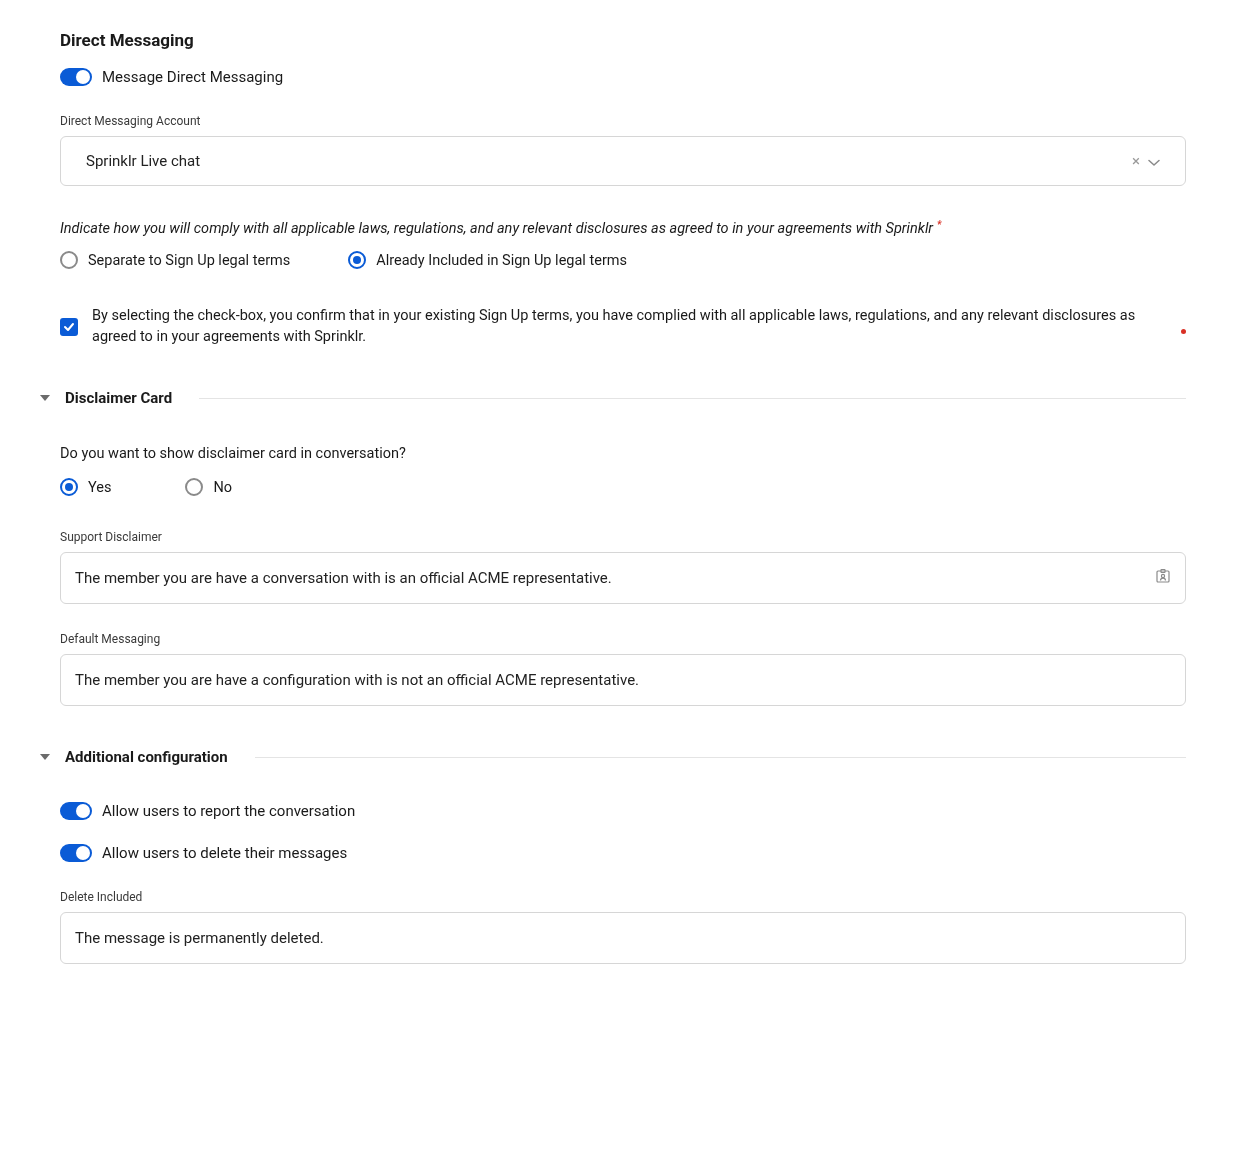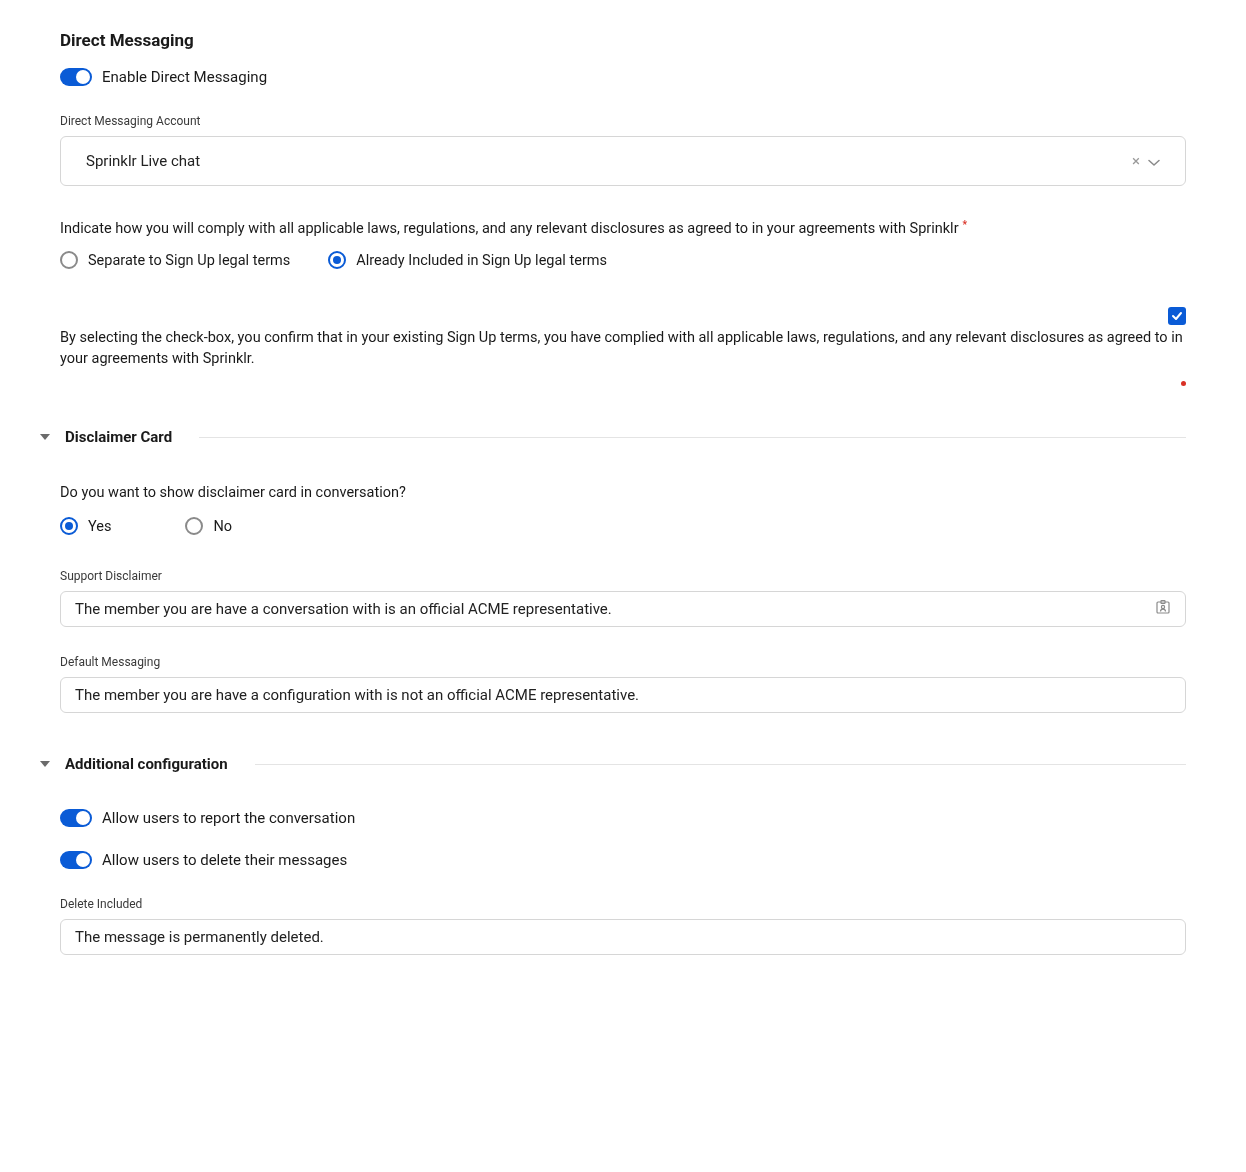--- a/index.html
+++ b/index.html
@@ -27,35 +27,35 @@
   .field-label { font-size:12px; color:#3a3a3a; margin-bottom:8px; margin-top:28px; }
   .select-box {
     border:1px solid #d6d6d6; border-radius:6px; height:50px;
     display:flex; align-items:center; padding:0 25px; font-size:15px; color:#222;
     justify-content:space-between; position:relative;
   }
   .select-right { display:flex; align-items:center; gap:8px; color:#8a8a8a; }
   .clear-x { font-size:15px; cursor:pointer; color:#9a9a9a; }
   .chev { width:12px; height:12px; display:inline-block; }
   .input-box {
-    border:1px solid #d6d6d6; border-radius:6px; height:36px;
+    border:1px solid #d6d6d6; border-radius:6px; height:52px;
     display:flex; align-items:center; padding:0 14px; font-size:15px; color:#222;
     justify-content:space-between;
   }
   .body-text { font-size:14.5px; line-height:1.45; color:#1a1a1a; }
   .asterisk { color:#d93025; font-weight:700; margin-left:4px; font-size:10px; vertical-align:top;}
-  .radio-row { display:flex; gap:38px; margin-top:12px; align-items:center; }
+  .radio-row { display:flex; gap:58px; margin-top:12px; align-items:center; }
   .radio { display:flex; align-items:center; gap:10px; font-size:14.5px; cursor:pointer;}
   .radio-outer {
     width:18px; height:18px; border:2px solid #8a8a8a; border-radius:50%;
     display:flex; align-items:center; justify-content:center; flex:0 0 18px;
   }
   .radio-outer.sel { border-color:#0a5bd6; }
   .radio-inner { width:8px; height:8px; background:#0a5bd6; border-radius:50%; }
-  .check-row { display:flex; gap:2px; margin-top:36px; align-items:flex-end;flex-direction:column; }
+  .check-row { display:flex; gap:14px; margin-top:36px; align-items:center; }
   .checkbox {
     width:18px; height:18px; background:#0a5bd6; border-radius:3px;
     display:flex; align-items:center; justify-content:center; flex:0 0 18px; margin-top:2px;
     cursor:pointer;
   }
   .red-dot { width:5px; height:5px; background:#d93025; border-radius:50%; margin-left:10px; margin-top:10px;}
   .collapser { display:flex; align-items:center; gap:15px; margin-top:42px; margin-left:-20px;}
   .collapser-title { font-size:15px; font-weight:700; }
   .collapser-line { flex:1; height:1px; background:#e4e4e4; margin-left:12px;}
   .caret-down {
@@ -70,37 +70,37 @@
 <body>
 
 <div class="page">
 
   <div class="section-title">Direct Messaging</div>
 
   <div class="row">
     <div class="toggle">
         <div class="knob"></div>
       </div>
-    <div class="toggle-label">Enable Direct Messaging</div>
+    <div class="toggle-label">Message Direct Messaging</div>
   </div>
 
   <div class="field-label">Direct Messaging Account</div>
   <div class="select-box">
     <span>Sprinklr Live chat</span>
     <span class="select-right">
       <span class="clear-x">×</span>
       <span class="chev">
         <svg viewBox="0 0 12 12" width="12" height="12">
             <path d="M1 3.5 L6 8 L11 3.5" stroke="#8a8a8a" stroke-width="1.5" fill="none" stroke-linecap="round" stroke-linejoin="round"></path>
           </svg>
       </span>
     </span>
   </div>
 
-  <div class="body-text" style="margin-top:32px;">
+  <div class="body-text" style="margin-top:32px;font-style:italic;">
     <span>Indicate how you will comply with all applicable laws, regulations, and any relevant disclosures as agreed to in your agreements with Sprinklr</span><span class="asterisk">*</span>
   </div>
 
   <div class="radio-row">
     <div class="radio">
       <span class="radio-outer"></span>
       <span>Separate to Sign Up legal terms</span>
     </div>
     <div class="radio">
       <span class="radio-outer sel">

